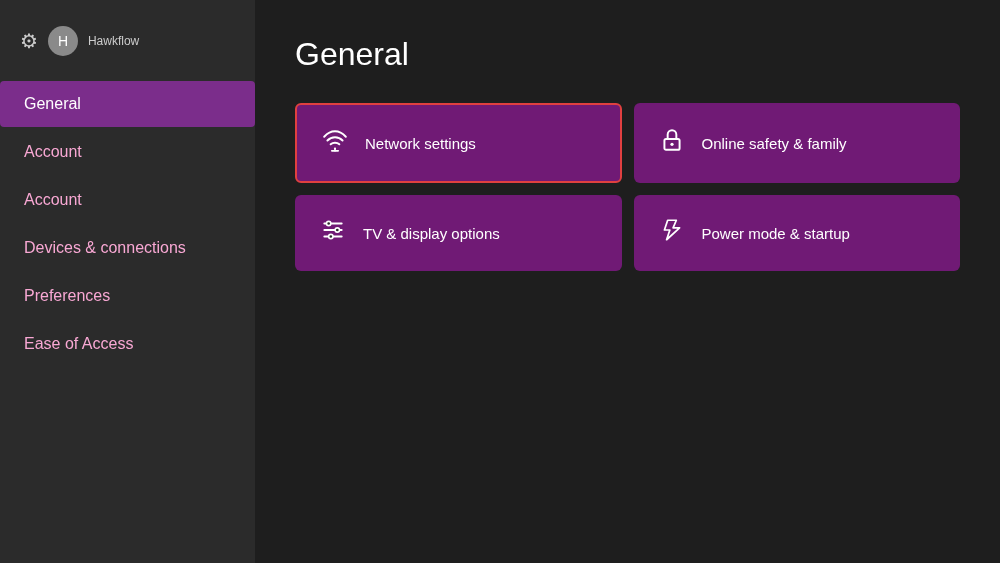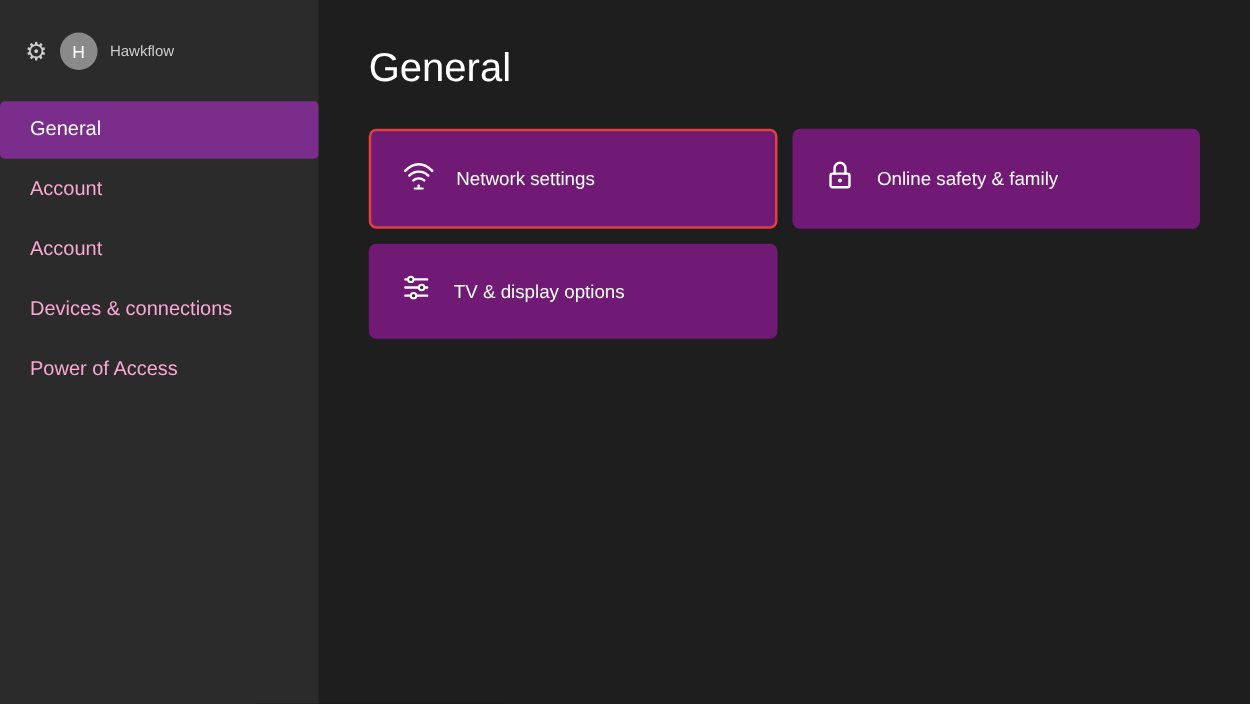--- a/index.html
+++ b/index.html
@@ -147,21 +147,24 @@
     <div class="sidebar-item">
       <span>Account</span>
     </div>
     <div class="sidebar-item">
       <span>Account</span>
     </div>
     <div class="sidebar-item">
       <span>Devices &amp; connections</span>
     </div>
     <div class="sidebar-item">
-      <span>Power of Access</span>
+      <span>Preferences</span>
+    </div>
+    <div class="sidebar-item">
+      <span>Ease of Access</span>
     </div>
   </nav>
 </aside>
 
 <main class="main-content">
   <h1 class="page-title">General</h1>
 
   <div class="settings-grid">
 
     <div class="settings-card highlighted">
@@ -200,15 +203,23 @@
           <line x1="4" y1="18" x2="20" y2="18" stroke="white" stroke-width="1.8" stroke-linecap="round"></line>
           <circle cx="8" cy="6" r="2" fill="#2b2b2b" stroke="white" stroke-width="1.5"></circle>
           <circle cx="16" cy="12" r="2" fill="#2b2b2b" stroke="white" stroke-width="1.5"></circle>
           <circle cx="10" cy="18" r="2" fill="#2b2b2b" stroke="white" stroke-width="1.5"></circle>
         </svg>
       </span>
       <span class="settings-card-label">TV &amp; display options</span>
     </div>
 
 
+    <div class="settings-card">
+      <span class="settings-card-icon">
+        <svg class="icon-svg" viewBox="0 0 24 24" xmlns="http://www.w3.org/2000/svg">
+          <path d="M8 3 L5 12 L10 12 L7 21 L19 10 L13 10 L16 3 Z" stroke="white" stroke-width="1.6" fill="none" stroke-linejoin="round" stroke-linecap="round"></path>
+        </svg>
+      </span>
+      <span class="settings-card-label">Power mode &amp; startup</span>
+    </div>
 
   </div>
 </main>
 
 </body></html>

